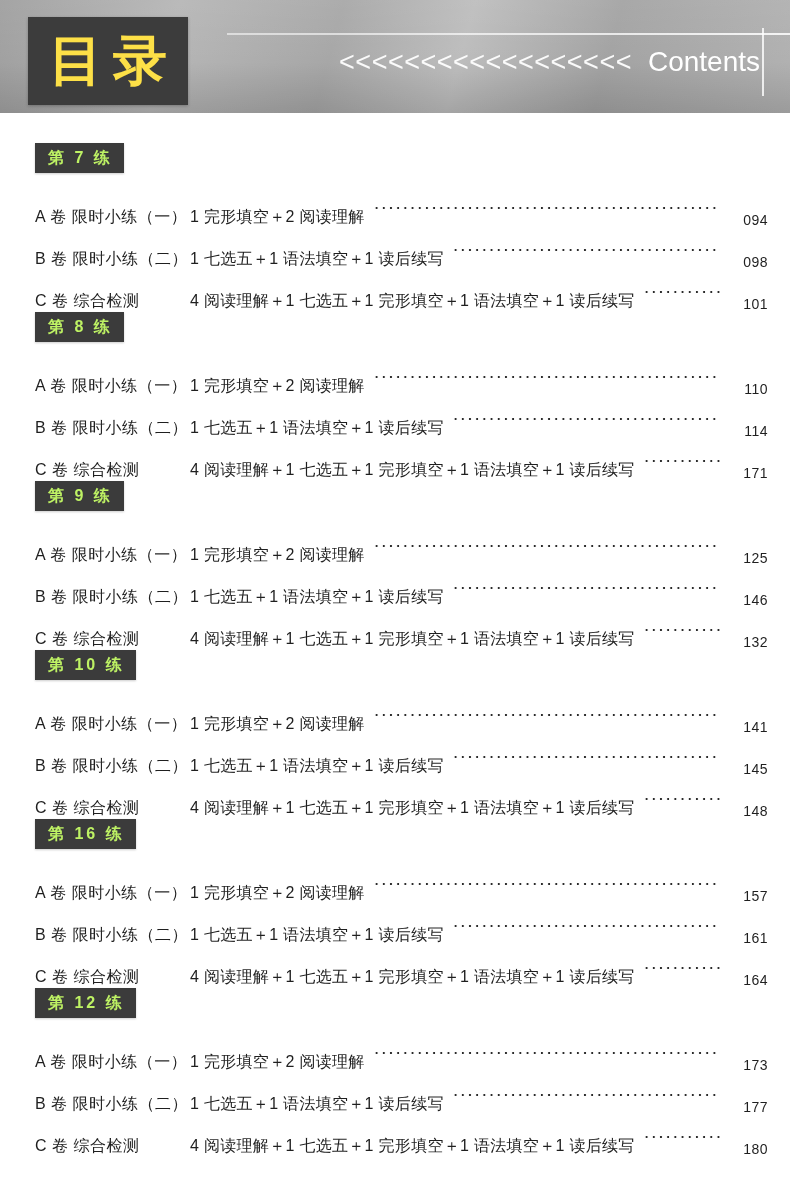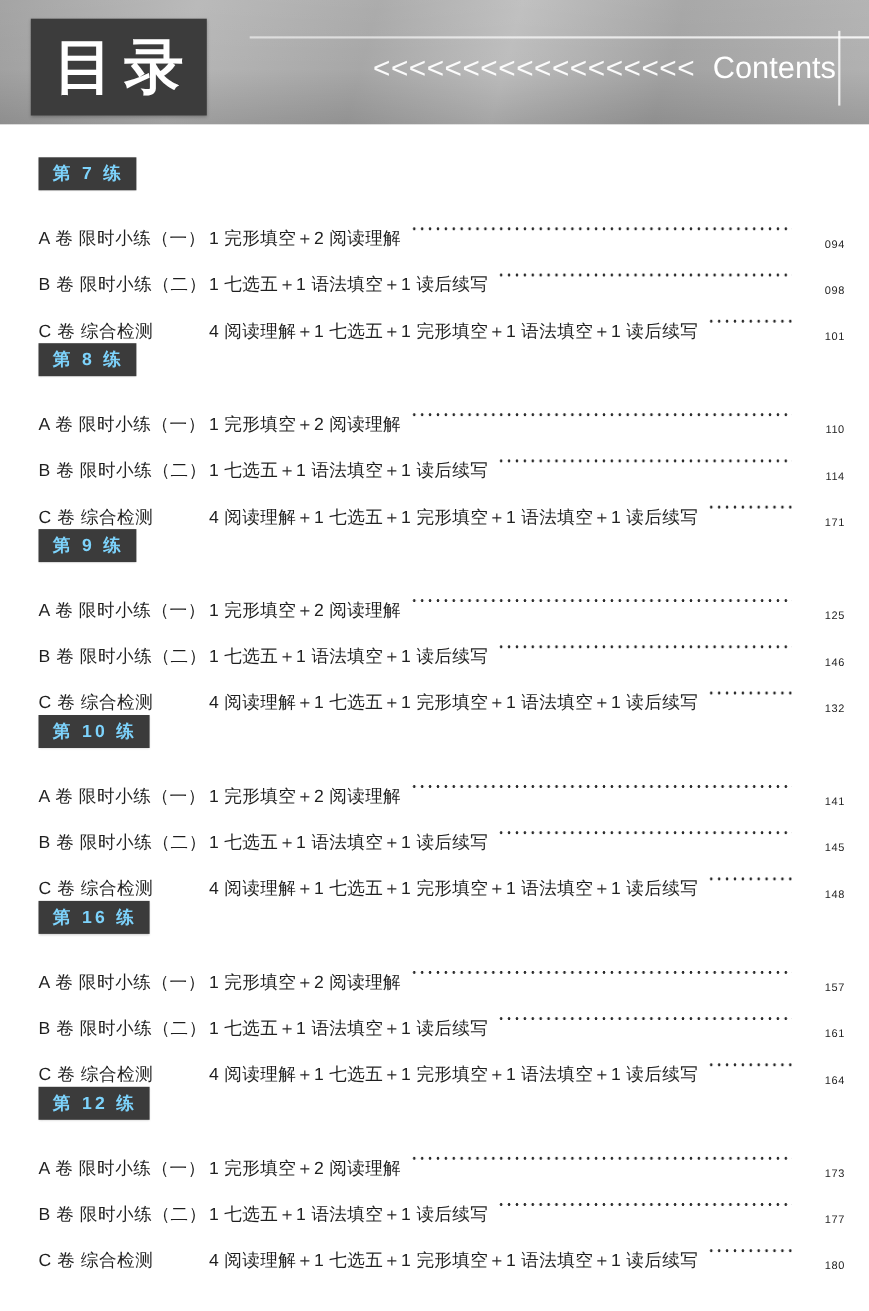--- a/index.html
+++ b/index.html
@@ -22,21 +22,21 @@
     height: 113px;
     background:
       linear-gradient(to bottom, rgba(255,255,255,0.06) 0%, rgba(0,0,0,0.0) 55%, rgba(0,0,0,0.13) 100%),
       linear-gradient(105deg, #9f9f9f 0%, #b6b6b6 22%, #a7a7a7 42%, #bdbdbd 58%, #a3a3a3 76%, #b2b2b2 100%);
   }
   .title-box {
     position: absolute;
     left: 28px; top: 17px;
     width: 160px; height: 88px;
     background: #3c3c3c;
-    color: #ffffff;
+    color: #fde047;
     display: flex; align-items: center; justify-content: center;
     font-size: 54px;
     font-weight: bold;
     letter-spacing: 10px;
     text-indent: 10px;
     box-shadow: 0 1px 3px rgba(0,0,0,0.25);
   }
   .h-line {
     position: absolute;
     left: 227px; right: 0; top: 33px;
@@ -67,21 +67,21 @@
   .contents-word {
     font-size: 28px;
     font-weight: 400;
   }
 
   
   .toc { padding: 30px 22px 0 35px; }
   .sec-title {
     display: inline-block;
     background: #3b3b3b;
-    color: #7dd3fc;
+    color: #bef264;
     font-size: 16px;
     font-weight: bold;
     letter-spacing: 3px;
     padding: 5px 11px 4px 13px;
     margin-bottom: 13px;
     box-shadow: 0 1px 2px rgba(0,0,0,0.2);
   }
   .row {
     display: flex;
     align-items: flex-end;
@@ -108,21 +108,21 @@
     margin: 2px 10px 0 8px;
     background-image: radial-gradient(circle, #2a2a2a 1.15px, rgba(0,0,0,0) 1.45px);
     background-size: 7.2px 6px;
     background-repeat: repeat-x;
     background-position: left center;
   }
   .pg {
     flex: none;
     width: 38px;
     text-align: right;
-    font-size: 10px;
+    font-size: 14px;
     color: #1f1f1f;
     letter-spacing: 0.5px;
   }
 </style>
 </head>
 <body>
 
 <div class="page">
 
   <header class="banner">

